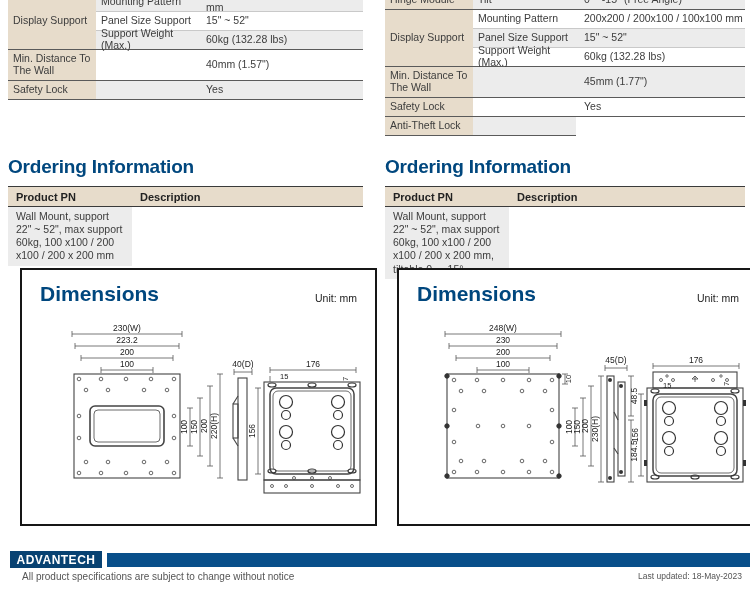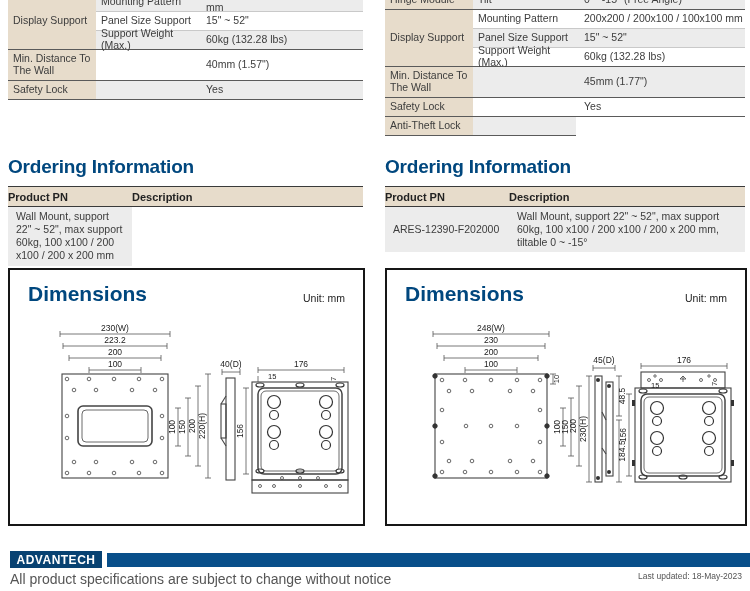--- a/index.html
+++ b/index.html
@@ -17,37 +17,37 @@
   .vcell{padding-left:8px;}
   .stripe{background:#ececec;}
   .dark{border-bottom:1px solid #5a5a5a;}
   .lite{border-bottom:1px solid #c9c9c9;}
   
   .sec-title{position:absolute;font-size:19px;font-weight:bold;color:#00477e;letter-spacing:-0.2px;}
   .ord{position:absolute;display:grid;grid-template-columns:124px 1fr;}
   .ord-left{left:8px;top:186px;width:355px;}
   .ord-right{left:385px;top:186px;width:360px;}
   .ord-h{background:#e7dccb;border-top:1px solid #3a3a3a;border-bottom:1px solid #3a3a3a;height:21px;
-         display:flex;align-items:center;font-size:11px;font-weight:bold;color:#222;box-sizing:border-box;}
+         display:flex;align-items:center;font-size:11px;font-weight:bold;color:#222;padding-left:8px;box-sizing:border-box;}
   .ord-d{background:#ececec;min-height:37px;display:flex;align-items:center;font-size:10.5px;padding:3px 8px;box-sizing:border-box;line-height:1.25;}
   
-  .dimbox{position:absolute;top:268px;height:258px;border:2px solid #161616;box-sizing:border-box;background:#fff;}
+  .dimbox{position:absolute;top:268px;height:258px;border:2px solid #161616;box-sizing:border-box;background:#fff;margin-left:12px;}
   .dimbox-left{left:8px;width:357px;}
   .dimbox-right{left:385px;width:362px;}
   .dim-title{position:absolute;left:18px;top:12px;font-size:21px;font-weight:bold;color:#00477e;}
   .dim-unit{position:absolute;right:18px;top:22px;font-size:10.5px;color:#222;}
   .drawing{position:absolute;left:2px;top:50px;}
   svg text{font-family:"Liberation Sans","DejaVu Sans",sans-serif;font-size:8.5px;fill:#222;}
   svg .sm{font-size:7.5px;}
   
   .footer{position:absolute;left:10px;right:0;top:551px;height:18px;display:flex;align-items:flex-start;}
   .logo{width:92px;height:17px;background:#084272;color:#fff;font-weight:bold;font-size:12px;
         letter-spacing:0.5px;display:flex;align-items:center;justify-content:center;}
   .bar{flex:1;height:14px;margin-top:2px;margin-left:5px;background:#084f8a;}
-  .foot-note{position:absolute;left:10px;top:571px;font-size:14px;color:#555;}
+  .foot-note{position:absolute;left:22px;top:571px;font-size:10px;color:#555;}
   .foot-date{position:absolute;right:8px;top:571px;font-size:8.5px;color:#555;}
 </style>
 </head>
 <body>
 
 <div class="spec spec-left">
   <div class="cell gcell dark" style="grid-row:1/4;grid-column:1;">
     <span>Display Support</span>
   </div>
   <div class="cell lcell stripe lite" style="grid-row:1;grid-column:2;">Mounting Pattern</div>
@@ -91,21 +91,20 @@
 <div class="ord ord-left">
   <div class="ord-h">Product PN</div>
   <div class="ord-h">Description</div>
   <div class="ord-d">Wall Mount, support 22" ~ 52", max support 60kg, 100 x100 / 200 x100 / 200 x 200 mm</div>
 </div>
 
 <div class="sec-title" style="left:385px;top:156px;">Ordering Information</div>
 <div class="ord ord-right">
   <div class="ord-h">Product PN</div>
   <div class="ord-h">Description</div>
-  <div class="ord-d">ARES-12390-F202000</div>
   <div class="ord-d">Wall Mount, support 22" ~ 52", max support 60kg, 100 x100 / 200 x100 / 200 x 200 mm, tiltable 0 ~ -15°</div>
 </div>
 
 <div class="dimbox dimbox-left">
   <div class="dim-title">Dimensions</div>
   <div class="dim-unit">Unit: mm</div>
   <svg class="drawing" width="349" height="200" viewBox="0 0 349 200">
 
     <g stroke="#444" fill="none" stroke-width="1.1">
       <rect x="50" y="54" width="106" height="104"></rect>

